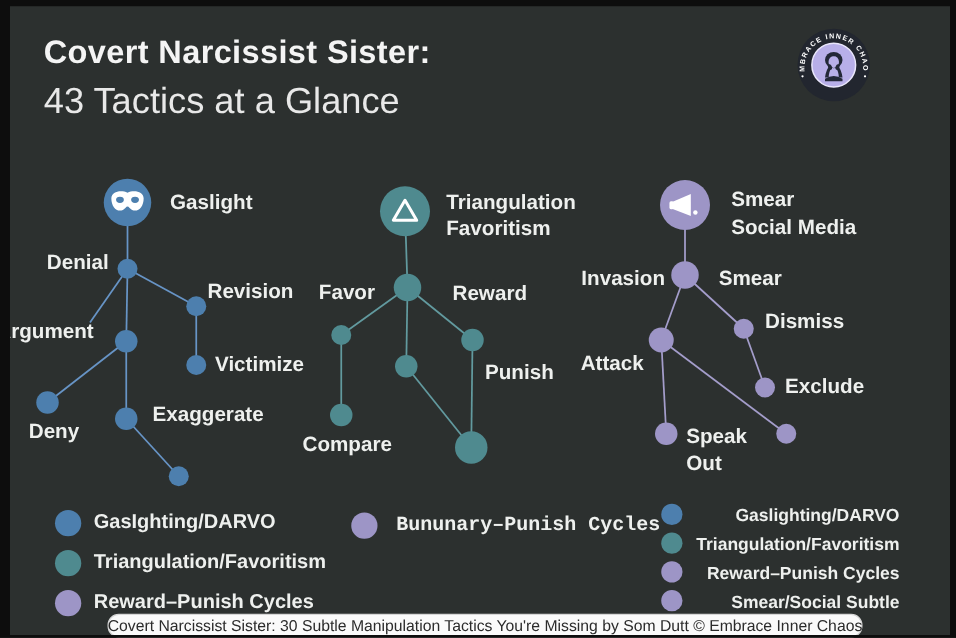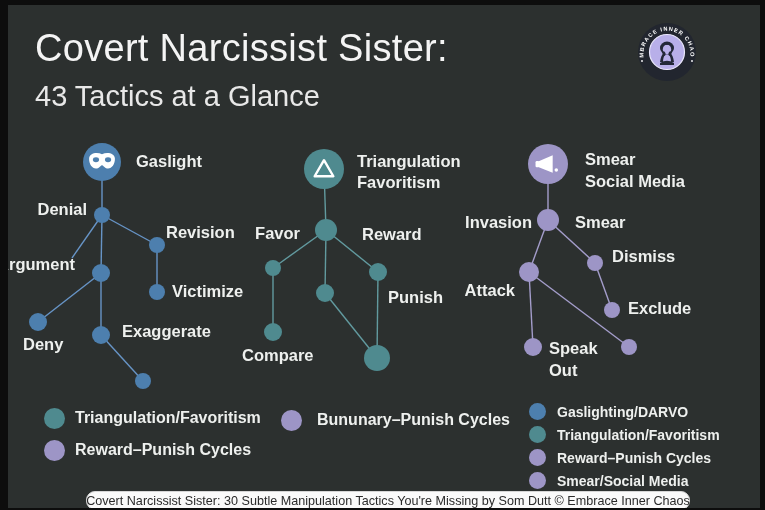--- a/index.html
+++ b/index.html
@@ -8,42 +8,42 @@
     position:relative;width:765px;height:510px;overflow:hidden;
     background:#2c302f;font-family:"Liberation Sans",sans-serif;
   }
   .frame{position:absolute;background:#0d0d0d;}
   .frame.top{left:0;top:0;width:765px;height:5px;}
   .frame.left{left:0;top:0;width:8px;height:510px;}
   .frame.right{right:0;top:0;width:5px;height:510px;}
   .frame.bottom{left:0;bottom:0;width:765px;height:2px;}
 
   .title-block{position:absolute;left:35px;top:26px;color:#f4f4f4;}
-  .title-line1{font-size:38px;font-weight:400;letter-spacing:.3px;line-height:1.2;}
+  .title-line1{font-size:26px;font-weight:700;letter-spacing:.3px;line-height:1.2;}
   .title-line2{font-size:29px;font-weight:400;color:#e8e8e8;margin-top:7px;line-height:1.2;}
 
   #badge{position:absolute;left:637px;top:22px;width:60px;height:60px;}
 
   #graphs{position:absolute;left:0;top:0;width:765px;height:510px;}
   .node-label{font:600 16.5px "Liberation Sans",sans-serif;fill:#eef0ee;}
 
   .legend{position:absolute;display:flex;flex-direction:column;}
   .legend-item{display:flex;align-items:center;}
   .legend .dot{border-radius:50%;flex:0 0 auto;}
   .legend .legend-label{color:#eef0ee;font-weight:600;white-space:nowrap;}
   #legend-left{left:44px;top:402px;}
   #legend-left .legend-item{height:32px;}
   #legend-left .dot{width:21px;height:21px;margin-right:10px;}
   #legend-left .legend-label{font-size:16px;}
   #legend-middle{left:281px;top:404px;}
   #legend-middle .legend-item{height:32px;}
   #legend-middle .dot{width:21px;height:21px;margin-right:15px;}
-  #legend-middle .legend-label{font-size:16px;}
+  #legend-middle .legend-label{font-size:16px;font-family:Liberation Mono, monospace;}
   #legend-right{left:529px;top:400px;}
-  #legend-right .legend-item{height:23px;}
+  #legend-right .legend-item{height:23px;justify-content:space-between;}
   #legend-right .dot{width:17px;height:17px;margin-right:11px;}
   #legend-right .legend-label{font-size:14px;}
 
   #caption-pill{
     position:absolute;left:86px;top:491px;width:604px;height:19px;
     background:#fafafa;border:1px solid #d6d6d6;border-radius:9px;
     display:flex;align-items:center;justify-content:center;
   }
   #caption-pill span{font-size:12.6px;color:#2b2b2b;white-space:nowrap;}
 </style>
@@ -172,20 +172,24 @@
         <text x="515" y="296" text-anchor="end" class="node-label">Attack</text>
         <text x="612" y="262" text-anchor="start" class="node-label">Dismiss</text>
         <text x="628" y="314" text-anchor="start" class="node-label">Exclude</text>
         <text x="549" y="354" text-anchor="start" class="node-label">Speak</text>
         <text x="549" y="376" text-anchor="start" class="node-label">Out</text>
       </g>
     </svg>
 
   <div class="legend" id="legend-left">
     <div class="legend-item">
+      <span class="dot" style="background: rgb(77, 127, 174);"></span>
+      <span class="legend-label">GasIghting/DARVO</span>
+    </div>
+    <div class="legend-item">
       <span class="dot" style="background: rgb(79, 138, 143);"></span>
       <span class="legend-label">Triangulation/Favoritism</span>
     </div>
     <div class="legend-item">
       <span class="dot" style="background: rgb(157, 149, 198);"></span>
       <span class="legend-label">Reward–Punish Cycles</span>
     </div>
   </div>
 
   <div class="legend" id="legend-middle">
@@ -203,21 +207,21 @@
     <div class="legend-item">
       <span class="dot" style="background: rgb(79, 138, 143);"></span>
       <span class="legend-label">Triangulation/Favoritism</span>
     </div>
     <div class="legend-item">
       <span class="dot" style="background: rgb(157, 149, 198);"></span>
       <span class="legend-label">Reward–Punish Cycles</span>
     </div>
     <div class="legend-item">
       <span class="dot" style="background: rgb(157, 149, 198);"></span>
-      <span class="legend-label">Smear/Social Media</span>
+      <span class="legend-label">Smear/Social Subtle</span>
     </div>
   </div>
 
   <div id="caption-pill">
     <span>Covert Narcissist Sister: 30 Subtle Manipulation Tactics You're Missing by Som Dutt © Embrace Inner Chaos</span>
   </div>
 
   <div class="frame top"></div>
   <div class="frame left"></div>
   <div class="frame right"></div>

